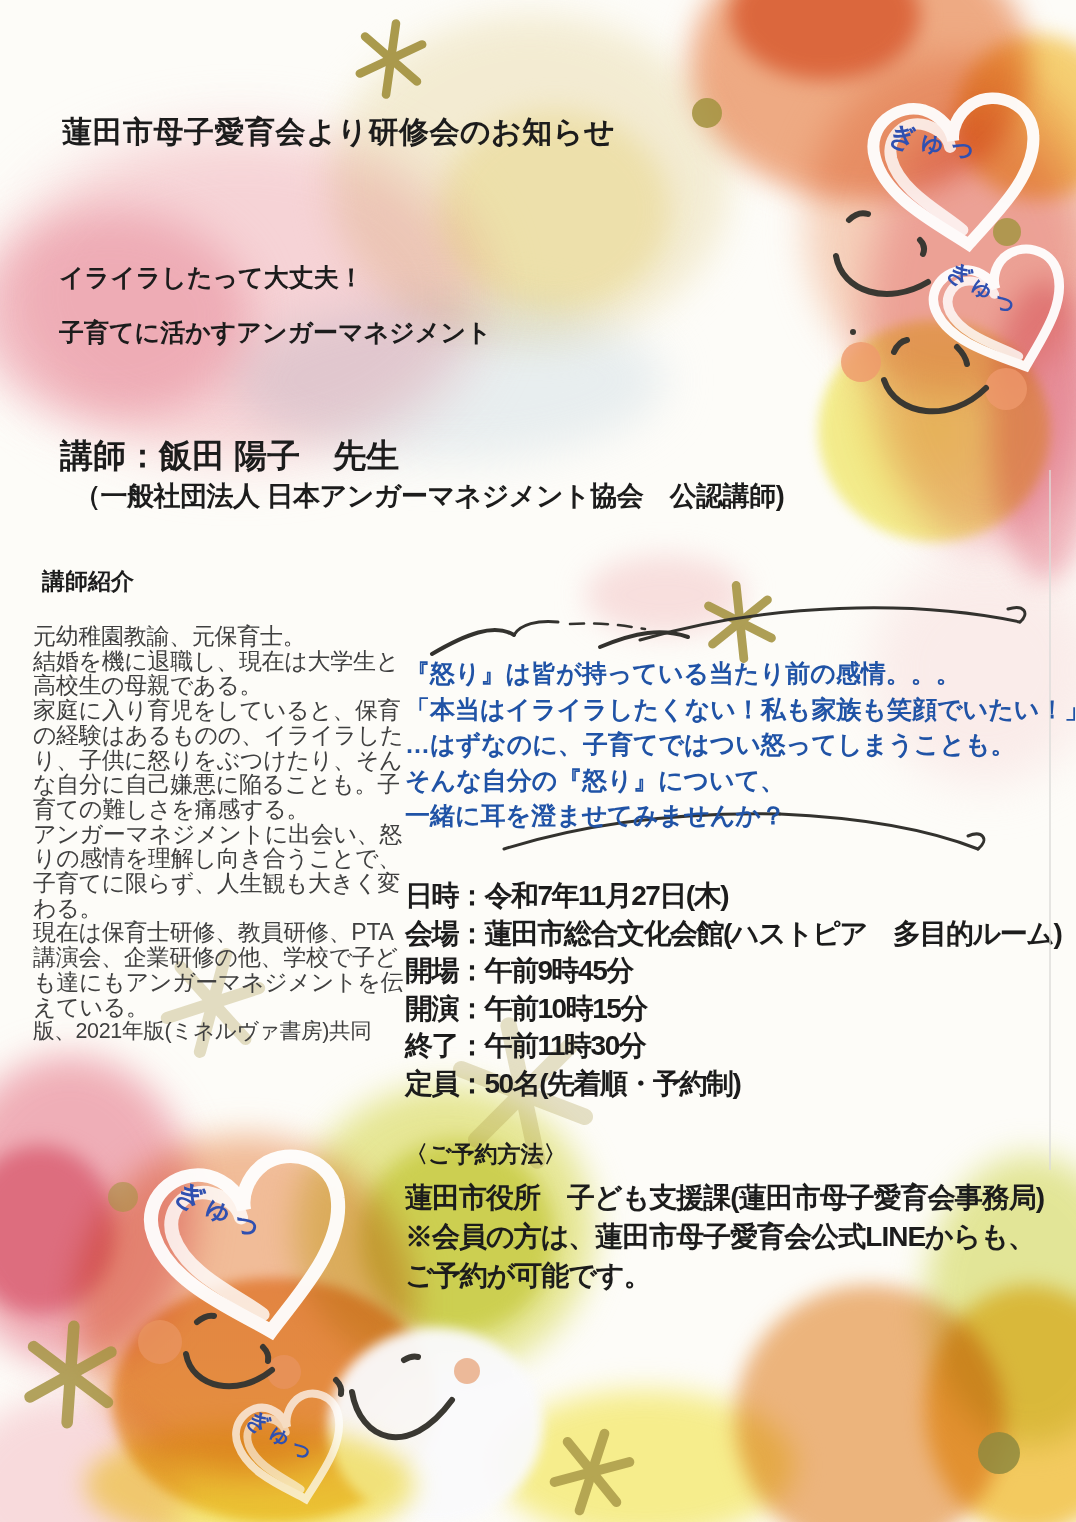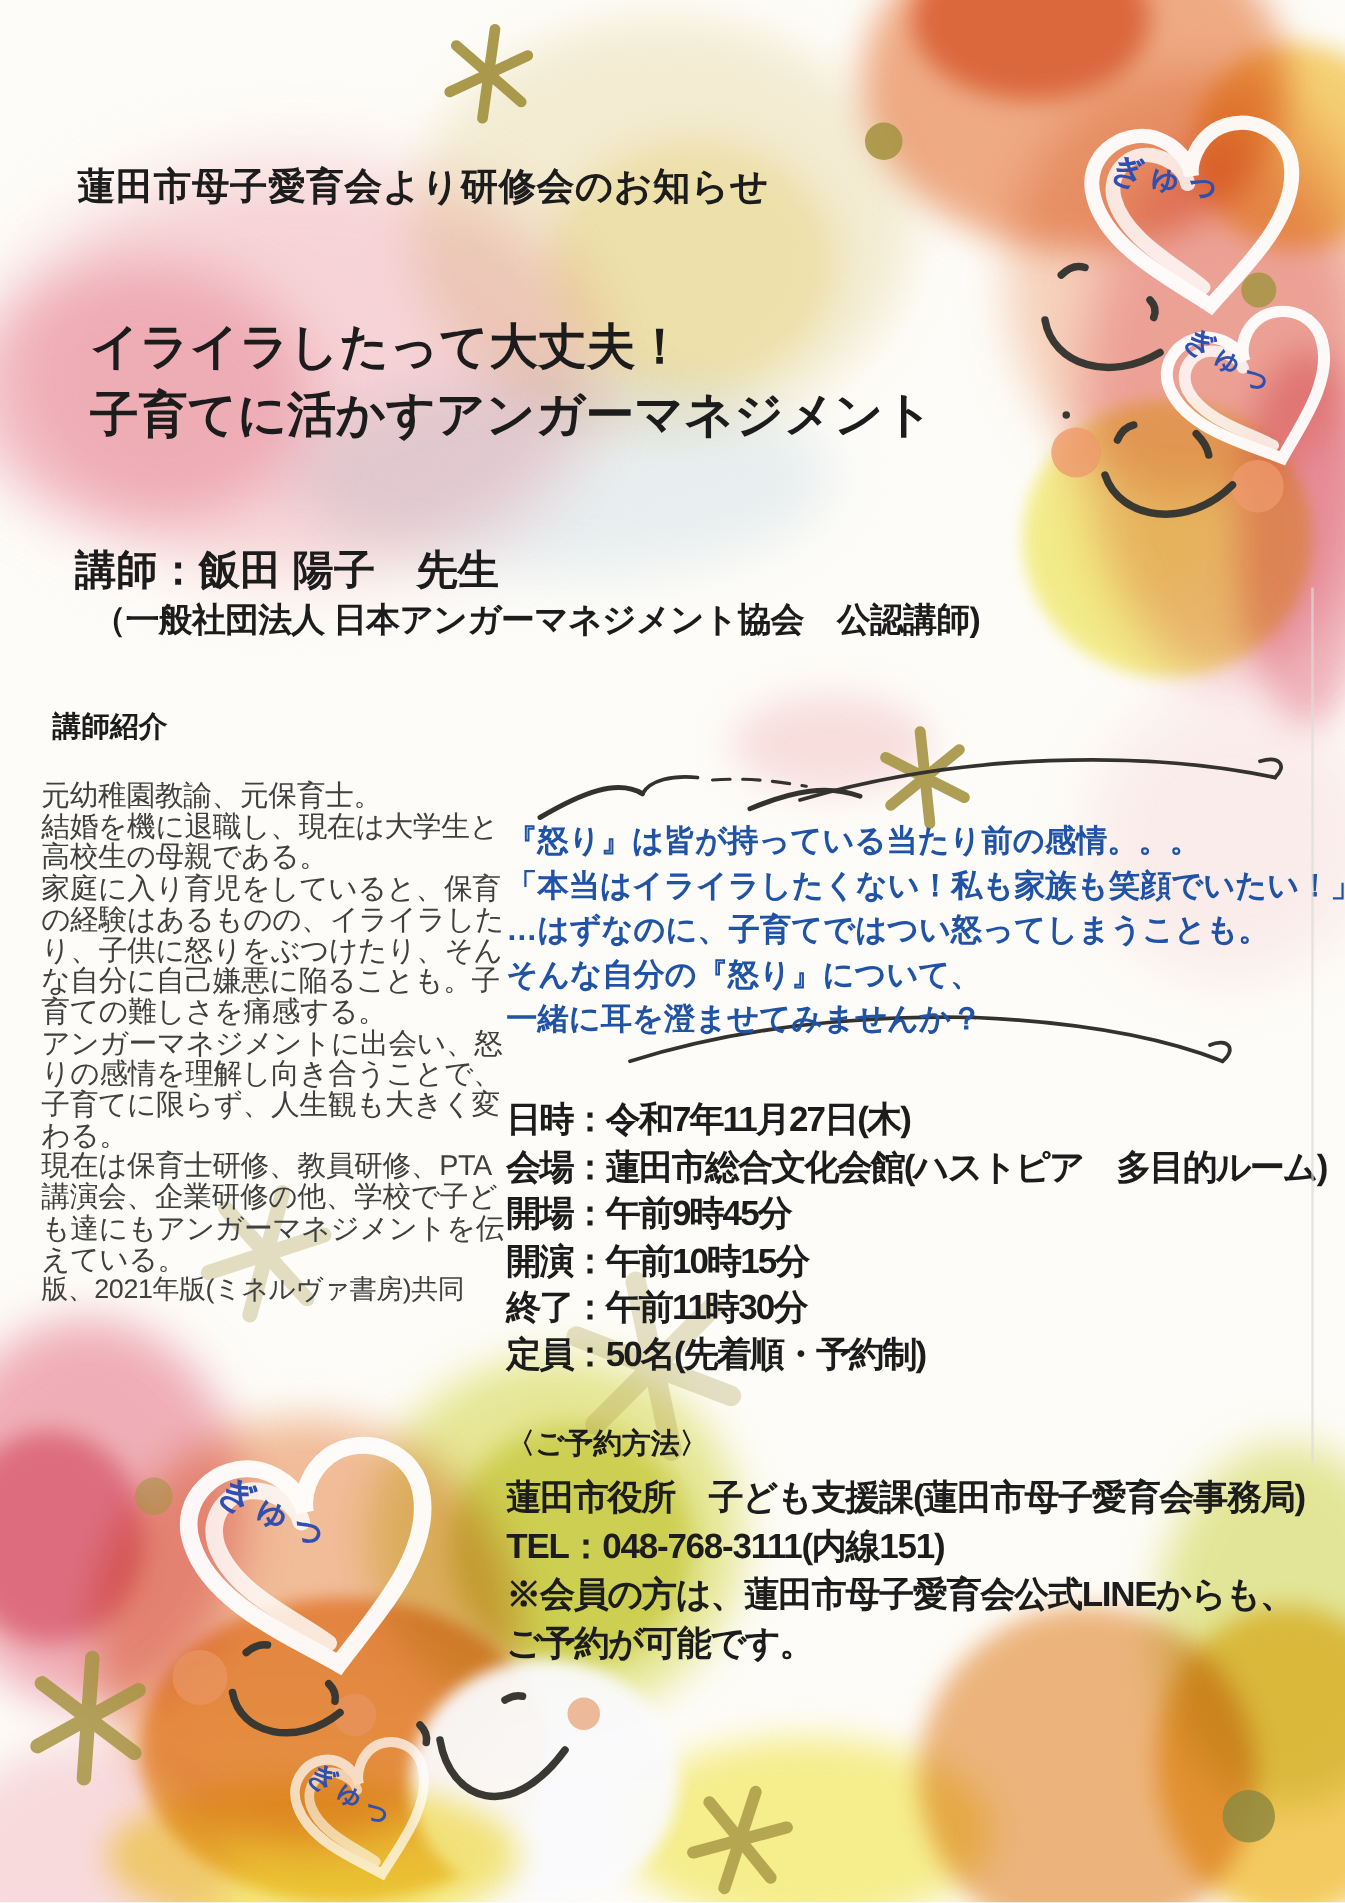--- a/index.html
+++ b/index.html
@@ -33,22 +33,22 @@
   .b22{left:-45px;top:1395px;width:230px;height:190px;background:#f8d2da;filter:blur(16px);opacity:.75;}
   .b23{left:925px;top:1155px;width:210px;height:290px;background:#dee382;filter:blur(16px);opacity:.8;}
   .b24{left:735px;top:1285px;width:270px;height:270px;background:#ecae72;filter:blur(10px);opacity:.9;}
   .b25{left:925px;top:1285px;width:210px;height:250px;background:#f4c851;filter:blur(10px);opacity:.9;}
   .b26{left:585px;top:555px;width:160px;height:80px;background:#f7d2d6;filter:blur(14px);opacity:.65;}
   .b27{left:85px;top:1425px;width:330px;height:120px;background:#f5e45f;filter:blur(12px);opacity:.8;}
   
   .art{position:absolute;left:0;top:0;pointer-events:none;}
   
   .txt{position:absolute;white-space:nowrap;}
-  .announcement{left:62px;top:112px;font-size:30px;font-weight:bold;letter-spacing:.5px;margin-top:17px;}
-  .title{left:72px;top:250px;font-size:39px;font-weight:bold;line-height:55px;}
+  .announcement{left:62px;top:112px;font-size:30px;font-weight:bold;letter-spacing:.5px;}
+  .title{left:59px;top:250px;font-size:25px;font-weight:bold;line-height:55px;}
   .lect-name{left:60px;top:434px;font-size:33px;font-weight:bold;}
   .lect-cred{left:74px;top:478px;font-size:27px;font-weight:bold;letter-spacing:-.5px;}
   .profile-heading{left:42px;top:566px;font-size:23px;font-weight:bold;}
   .profile-lines{left:33px;top:624px;width:385px;font-size:23px;line-height:24.7px;color:#404040;letter-spacing:-.3px;}
   .profile-lines div{white-space:nowrap;}
   .profile-lines div:nth-child(n+17){font-size:21.5px;line-height:24px;}
   .message{left:405px;top:656px;font-size:25px;font-weight:bold;line-height:35.5px;color:#2053a6;}
   .details{left:405px;top:877px;font-size:28px;font-weight:bold;line-height:37.5px;letter-spacing:-1.5px;}
   .resv-heading{left:405px;top:1139px;font-size:23px;font-weight:bold;}
   .resv-lines{left:405px;top:1178px;font-size:28px;font-weight:bold;line-height:39px;letter-spacing:-1px;}
@@ -216,21 +216,20 @@
       <div class="dline">会場：蓮田市総合文化会館(ハストピア　多目的ルーム)</div>
       <div class="dline">開場：午前9時45分</div>
       <div class="dline">開演：午前10時15分</div>
       <div class="dline">終了：午前11時30分</div>
       <div class="dline">定員：50名(先着順・予約制)</div>
     </div>
 
   <div class="txt resv-heading">〈ご予約方法〉</div>
   <div class="txt resv-lines">
       <div class="rline">蓮田市役所　子ども支援課(蓮田市母子愛育会事務局)</div>
-      <div class="rline">TEL：048-768-3111(内線151)</div>
       <div class="rline">※会員の方は、蓮田市母子愛育会公式LINEからも、</div>
       <div class="rline">ご予約が可能です。</div>
     </div>
 
   <div class="hug hug1">ぎゅっ</div>
   <div class="hug hug2">ぎゅっ</div>
   <div class="hug hug3">ぎゅっ</div>
   <div class="hug hug4">ぎゅっ</div>
 
   <div class="scan-line"></div>

